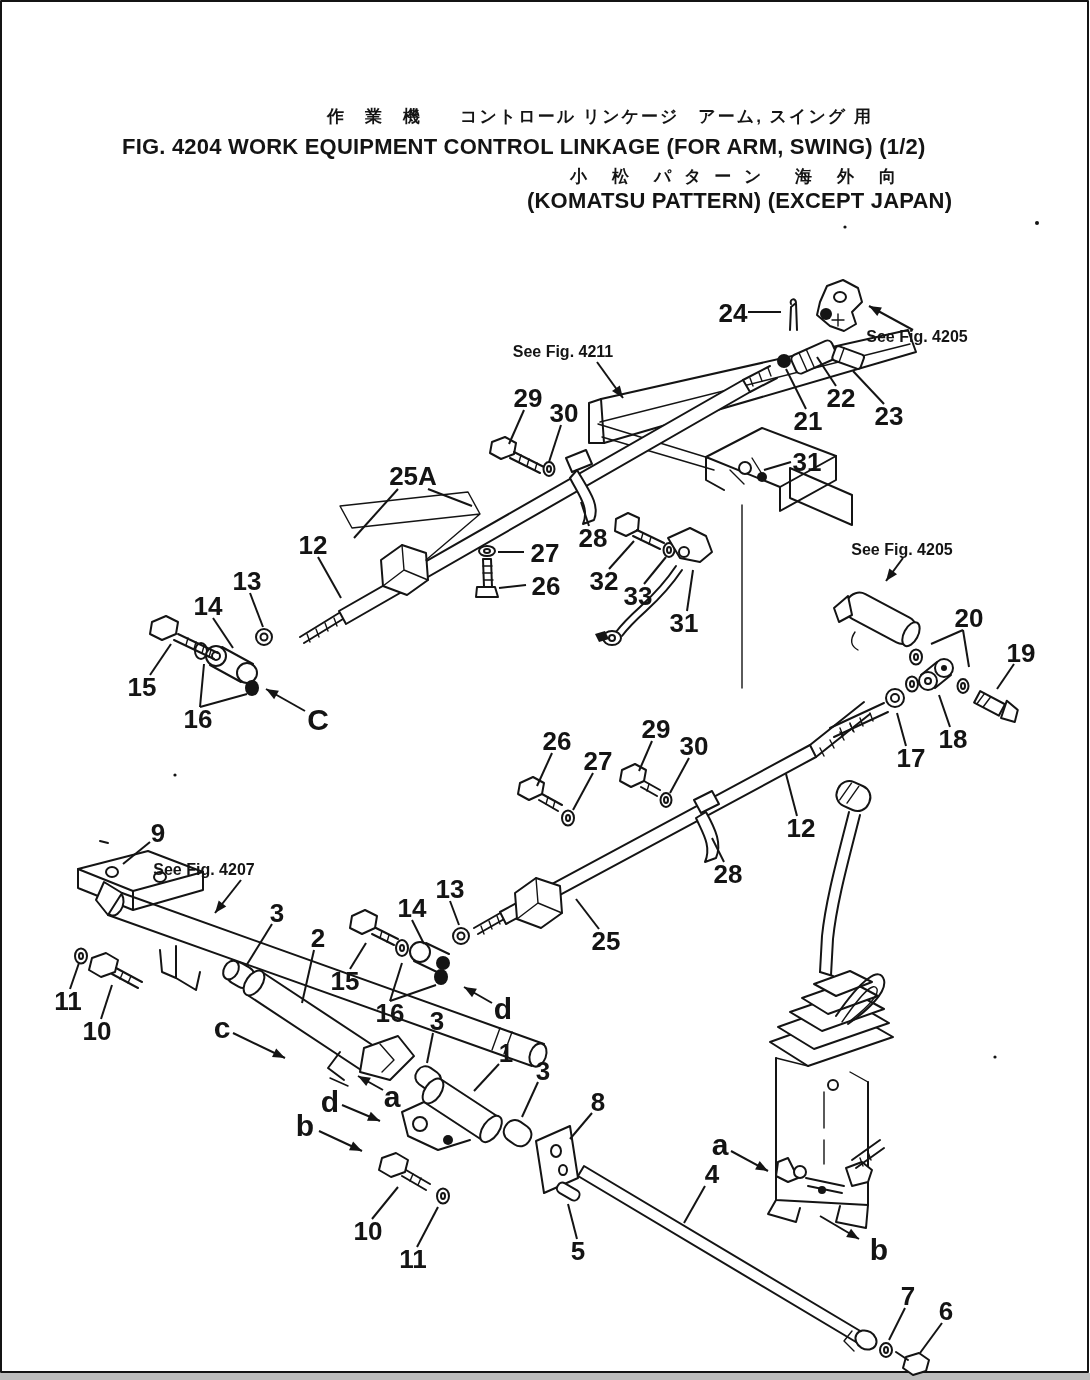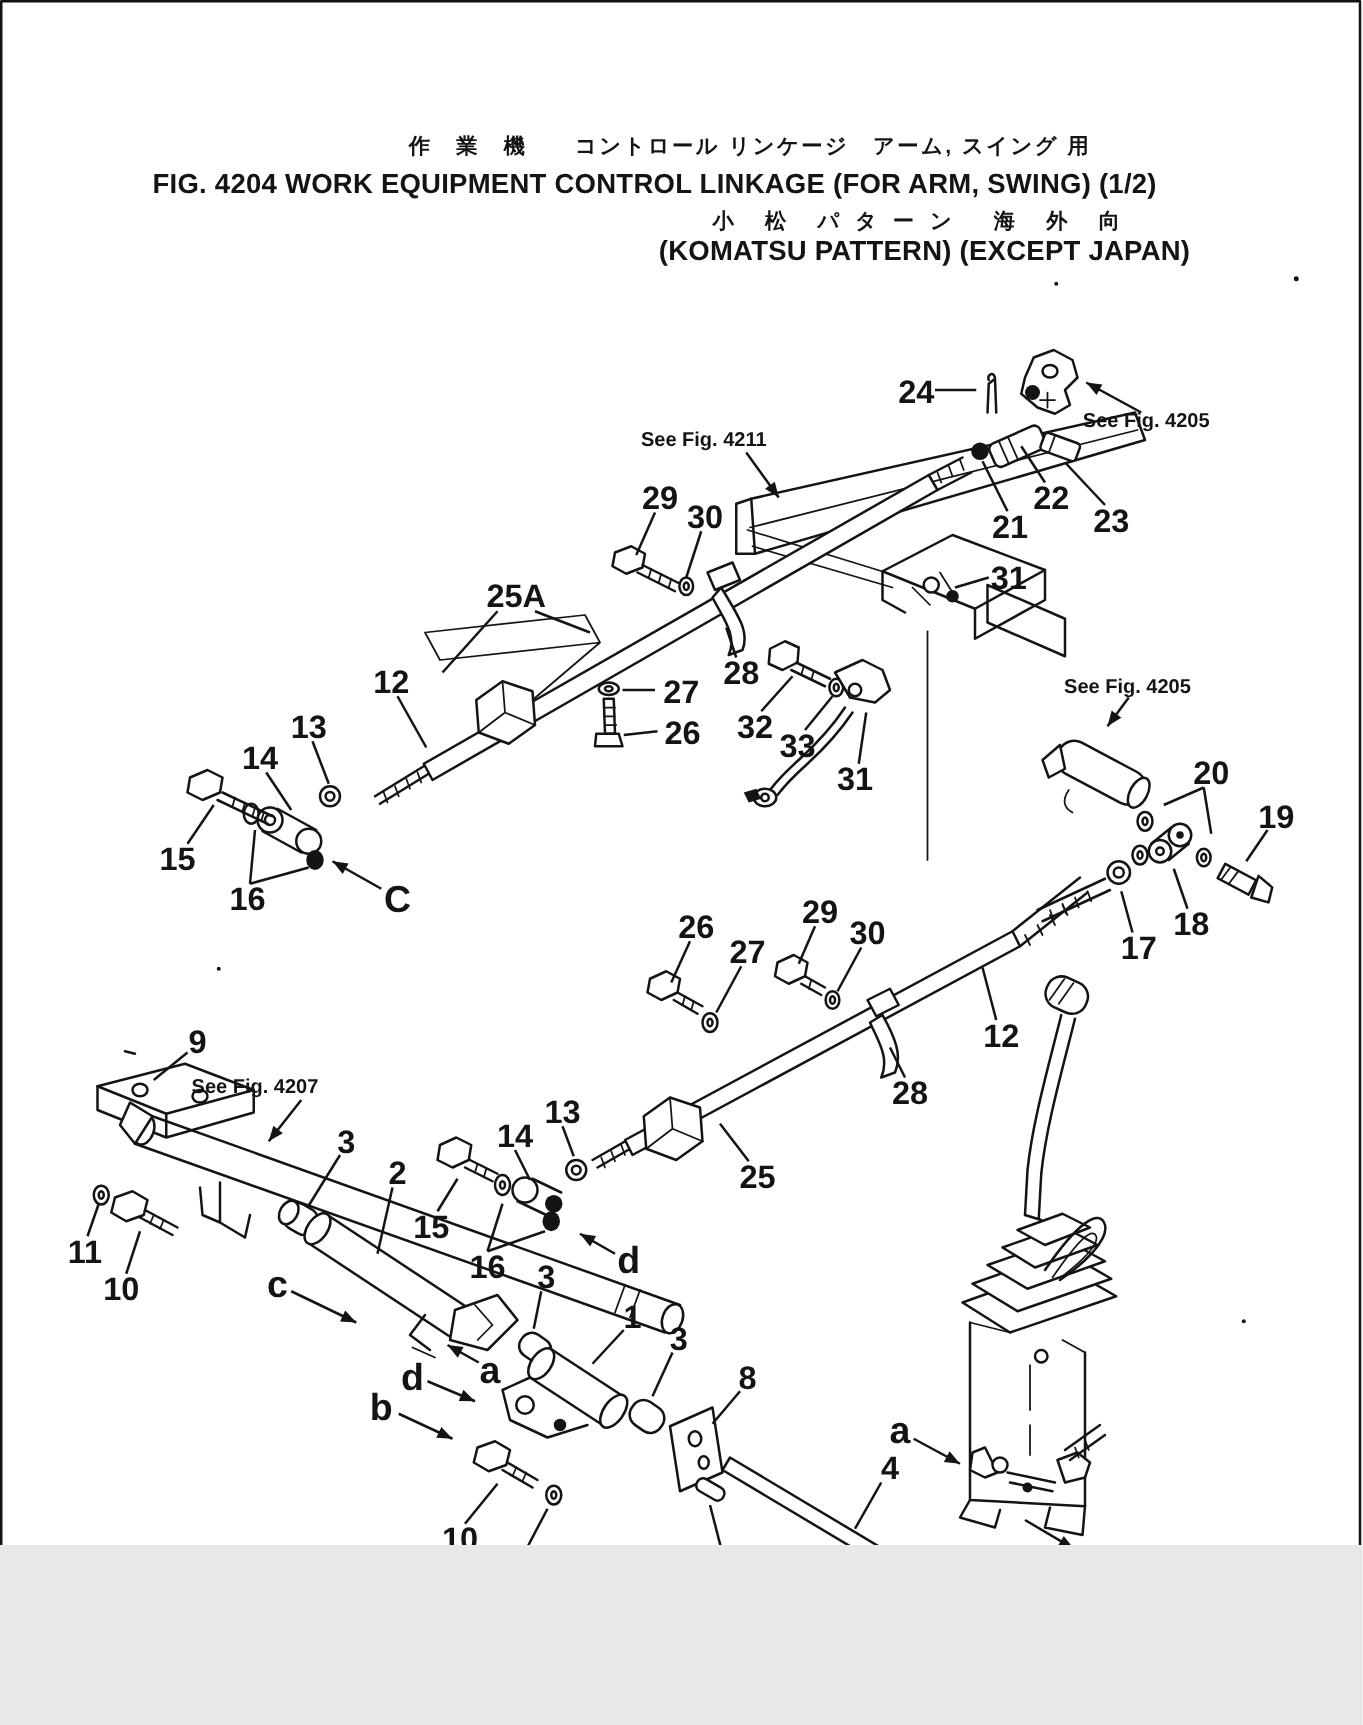--- a/index.html
+++ b/index.html
@@ -1,16 +1,16 @@
 <!DOCTYPE html>
 <html><head>
 <meta charset="utf-8">
 <style>
   html,body{margin:0;padding:0;background:#e8e8e8;}
-  #page{position:relative;width:1090px;height:1236px;background:#ffffff;overflow:hidden;}
+  #page{position:relative;width:1090px;height:1380px;background:#ffffff;overflow:hidden;}
   svg{display:block;}
   text{font-family:"Liberation Sans","DejaVu Sans",sans-serif;font-weight:bold;fill:#141414;}
   .callout{text-anchor:middle;}
   .leader{fill:none;stroke:#141414;stroke-width:2;}
   .arrowhead{fill:#141414;stroke:none;}
   .art{stroke:#141414;stroke-width:2;fill:none;stroke-linecap:round;stroke-linejoin:round;}
   .w{fill:#ffffff;}
   .b{fill:#141414;stroke:none;}
   .thin{stroke-width:1.4;}
 </style>

